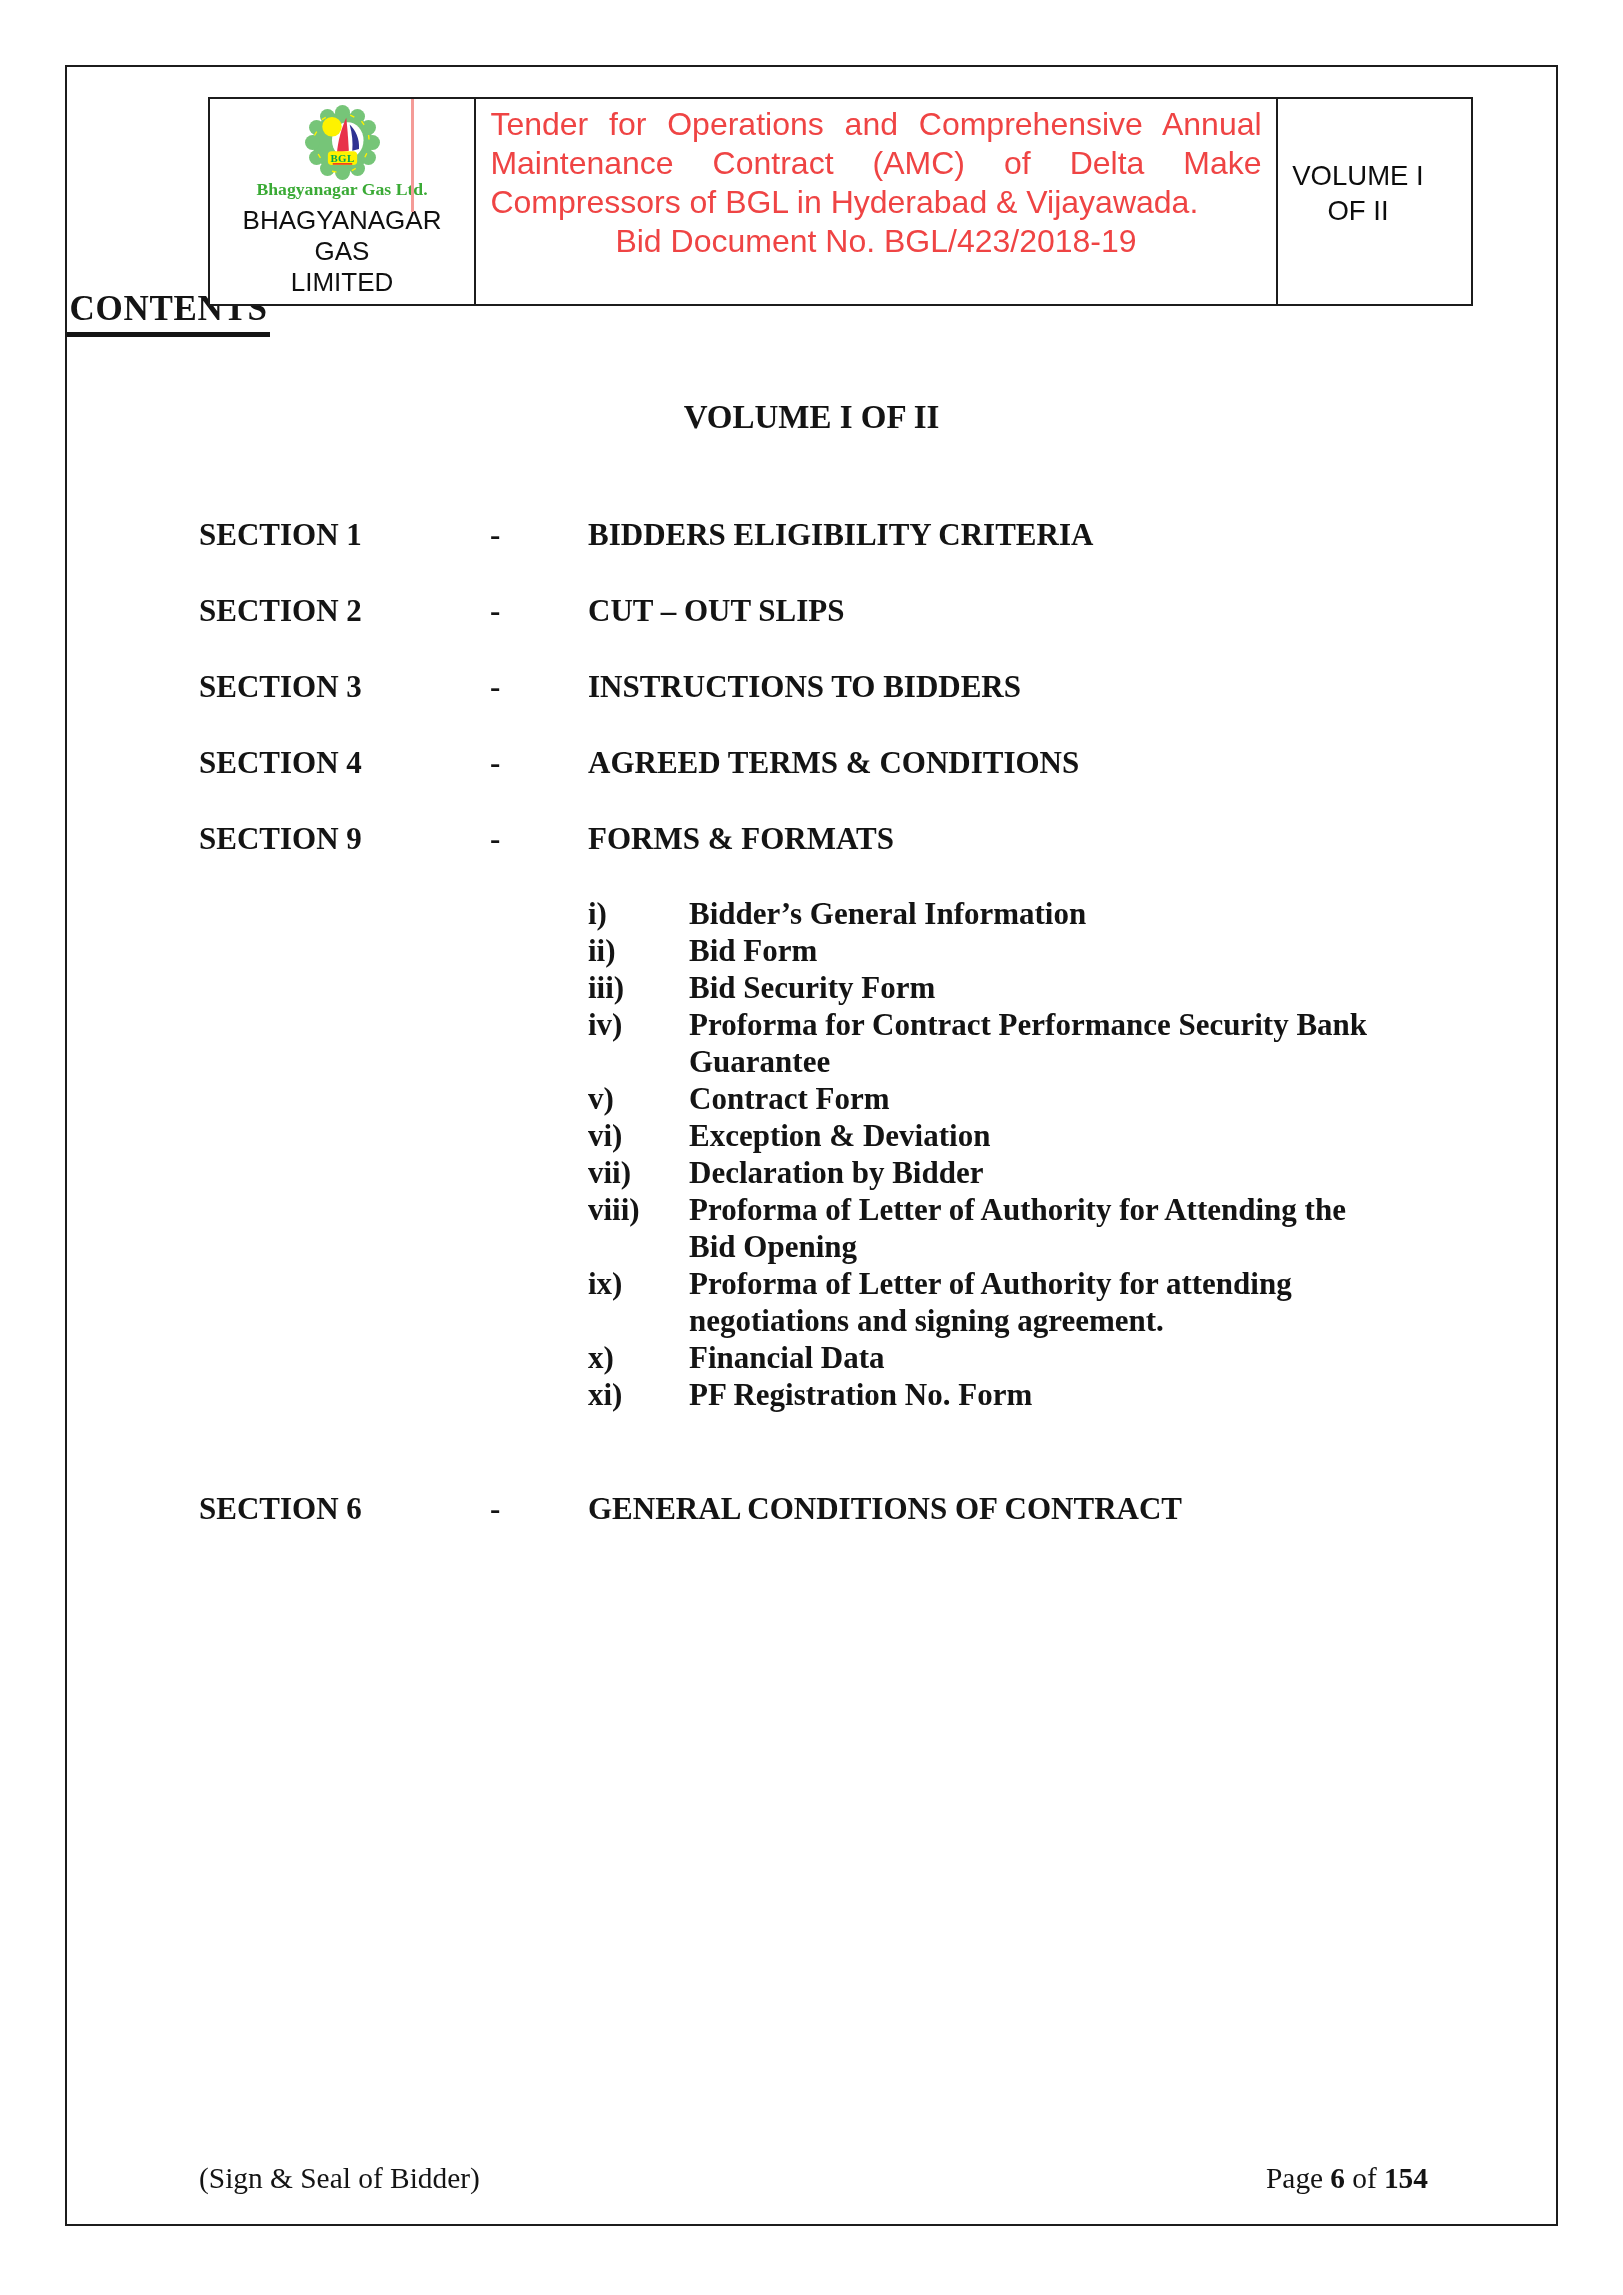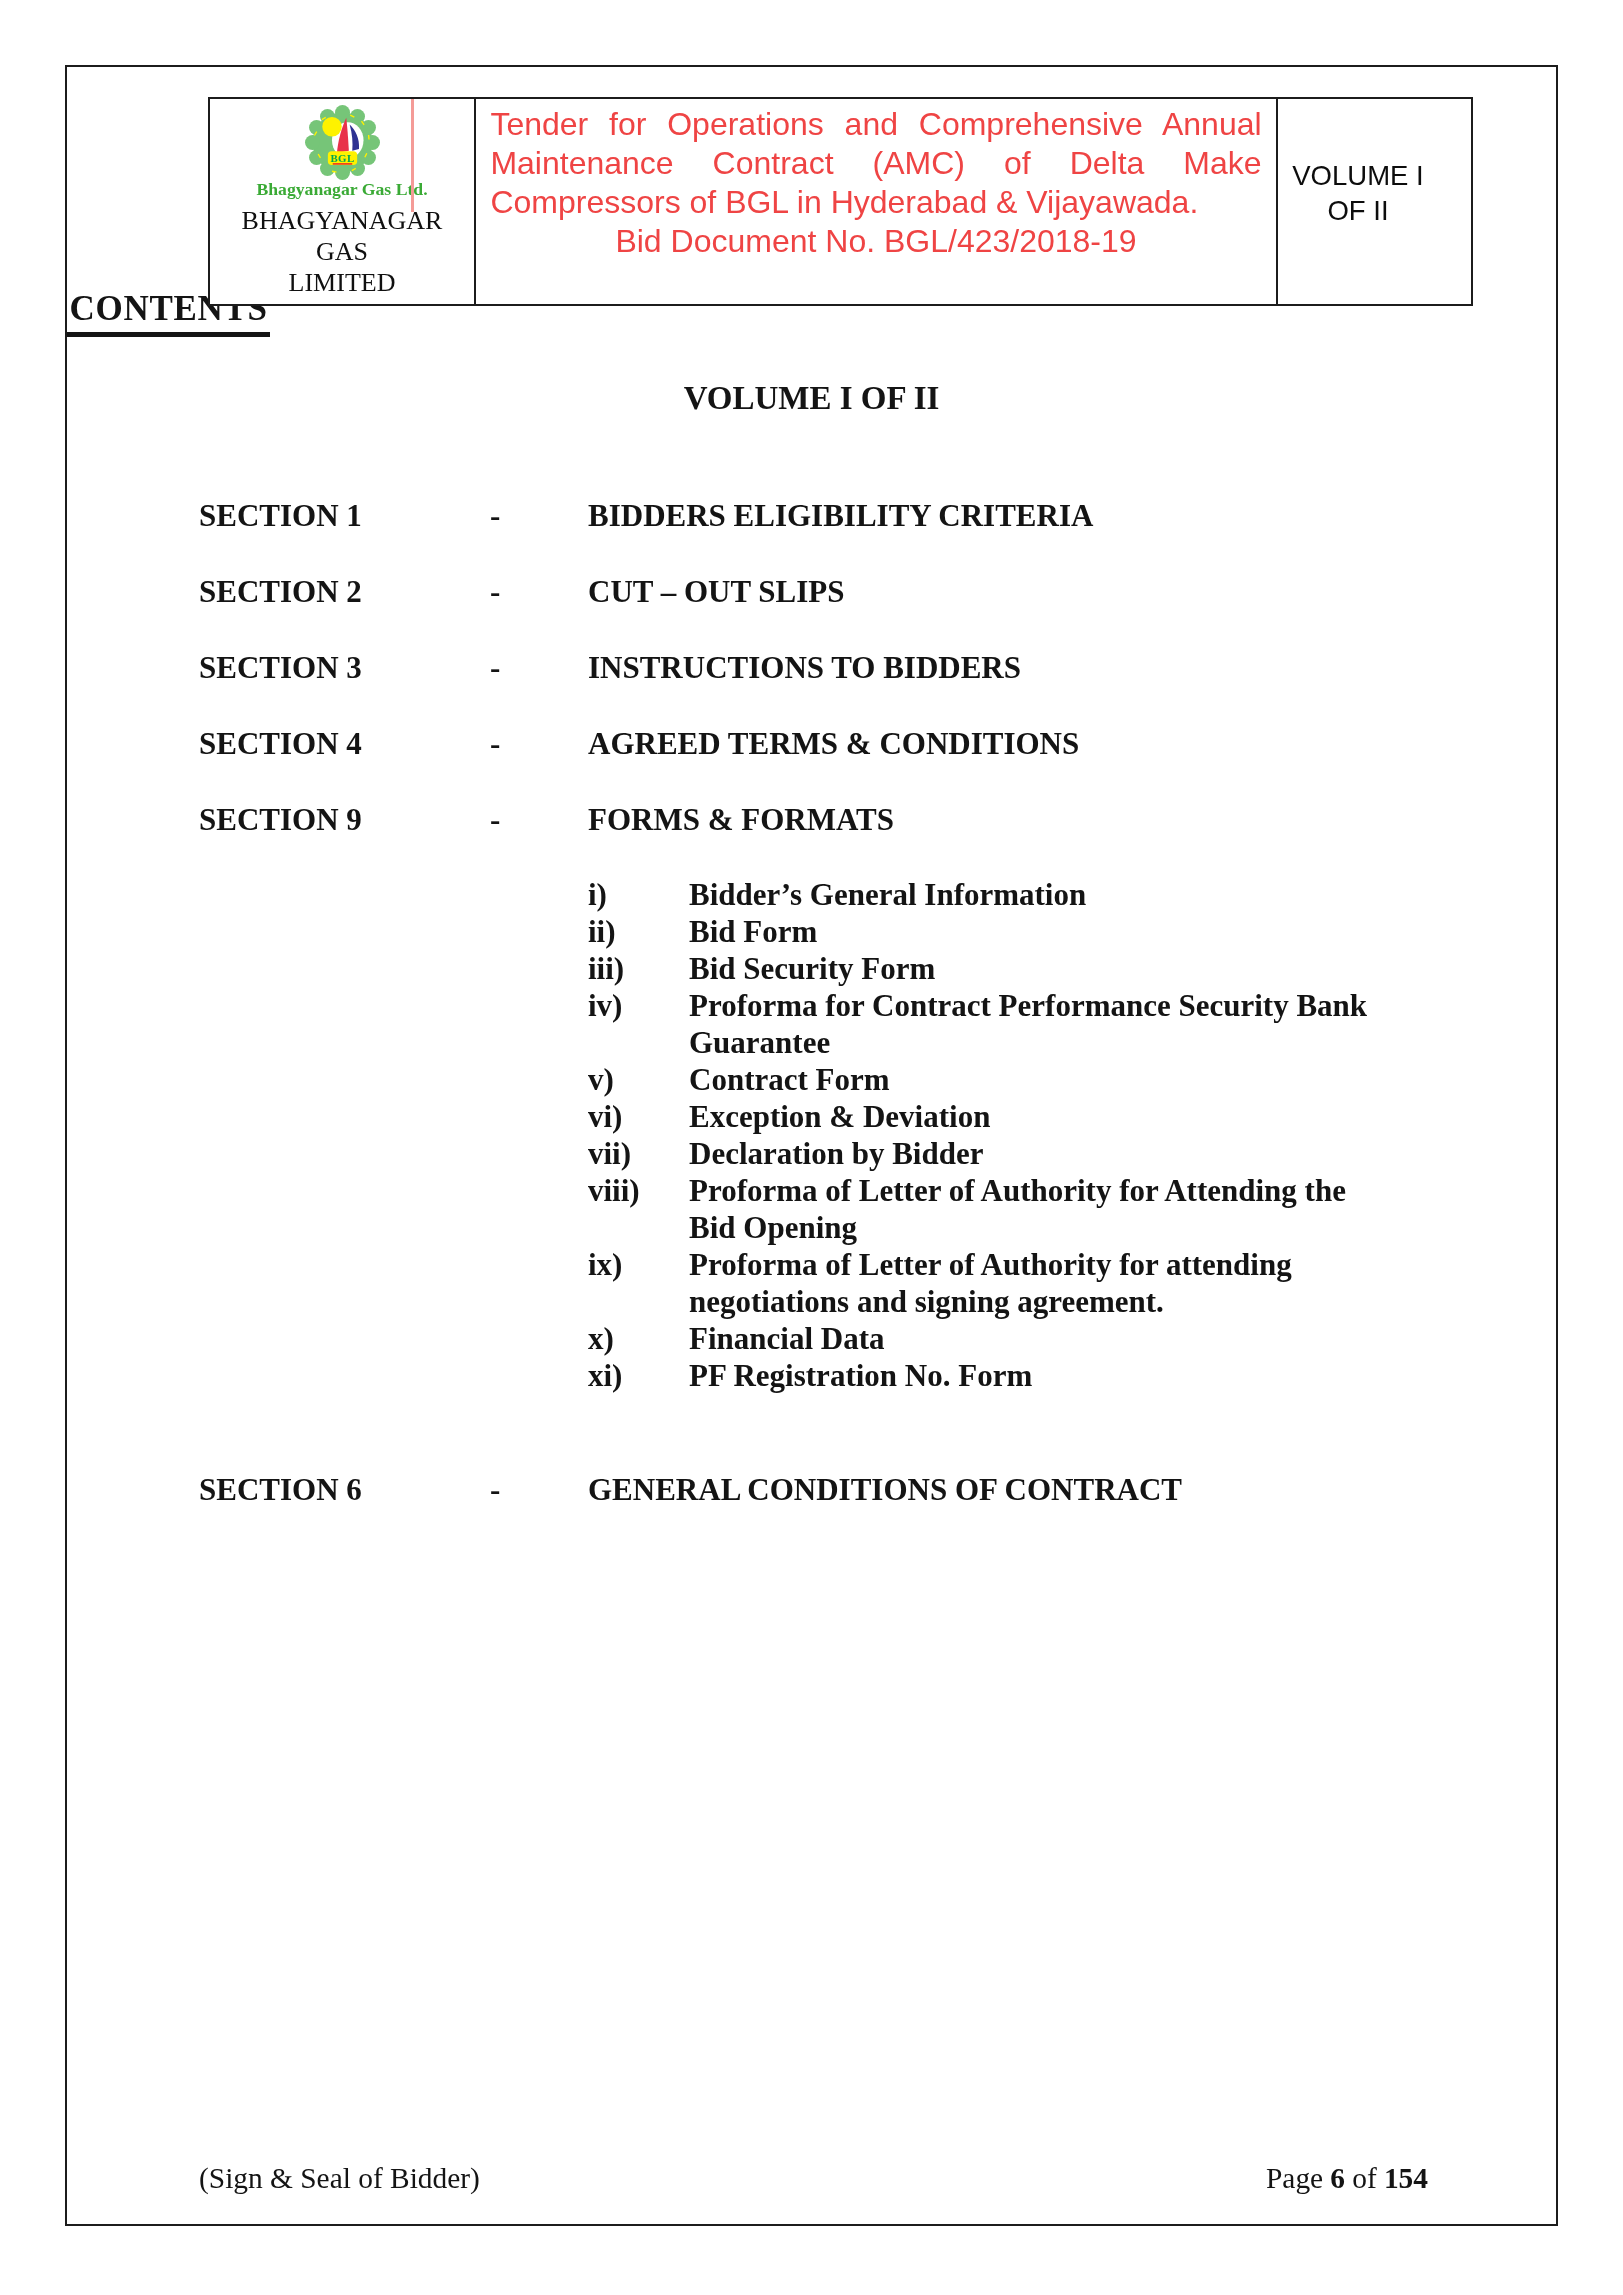--- a/index.html
+++ b/index.html
@@ -41,21 +41,21 @@
     width:3.3px; height:113px;
     background:#f49b97;
   }
   .bgl-logo { width:75px; height:75px; display:block; margin:1.3px auto 0; }
   .logo-caption {
     color:#3aaa35; font-weight:bold;
     font-size:17.7px; line-height:19.6px;
     font-family:"Liberation Serif", serif;
   }
   .company-name {
-    font-family:Liberation Serif, serif;
+    font-family:Liberation Sans, sans-serif;
     font-size:26px; line-height:31px;
     color:#101010; margin-top:4.6px;
     letter-spacing:0px;
   }
   .title-cell {
     width:802px; min-height:165px;
     border-right:2.6px solid #1c1c1c;
     padding:5.9px 14.4px 6.5px;
     font-family:"Liberation Sans", sans-serif;
     font-size:32px; line-height:39px;
@@ -78,21 +78,21 @@
   .heading-wrap { text-align:left; }
   .contents-heading {
     display:inline-block;
     font-size:35px; font-weight:bold; letter-spacing:0.7px;
     border-bottom:5.2px solid #141414;
     padding:0 2.6px 3.3px;
   }
   .volume-subheading {
     text-align:center;
     font-size:33px; font-weight:bold;
-    margin-top:43px;
+    margin-top:62px;
   }
   .sections {
     margin-left:132px; margin-top:80px;
     font-size:31px; font-weight:bold; line-height:37px;
     margin-right:105px;
   }
   .srow {
     display:grid;
     grid-template-columns:291px 98px auto;
     margin-bottom:39px;

